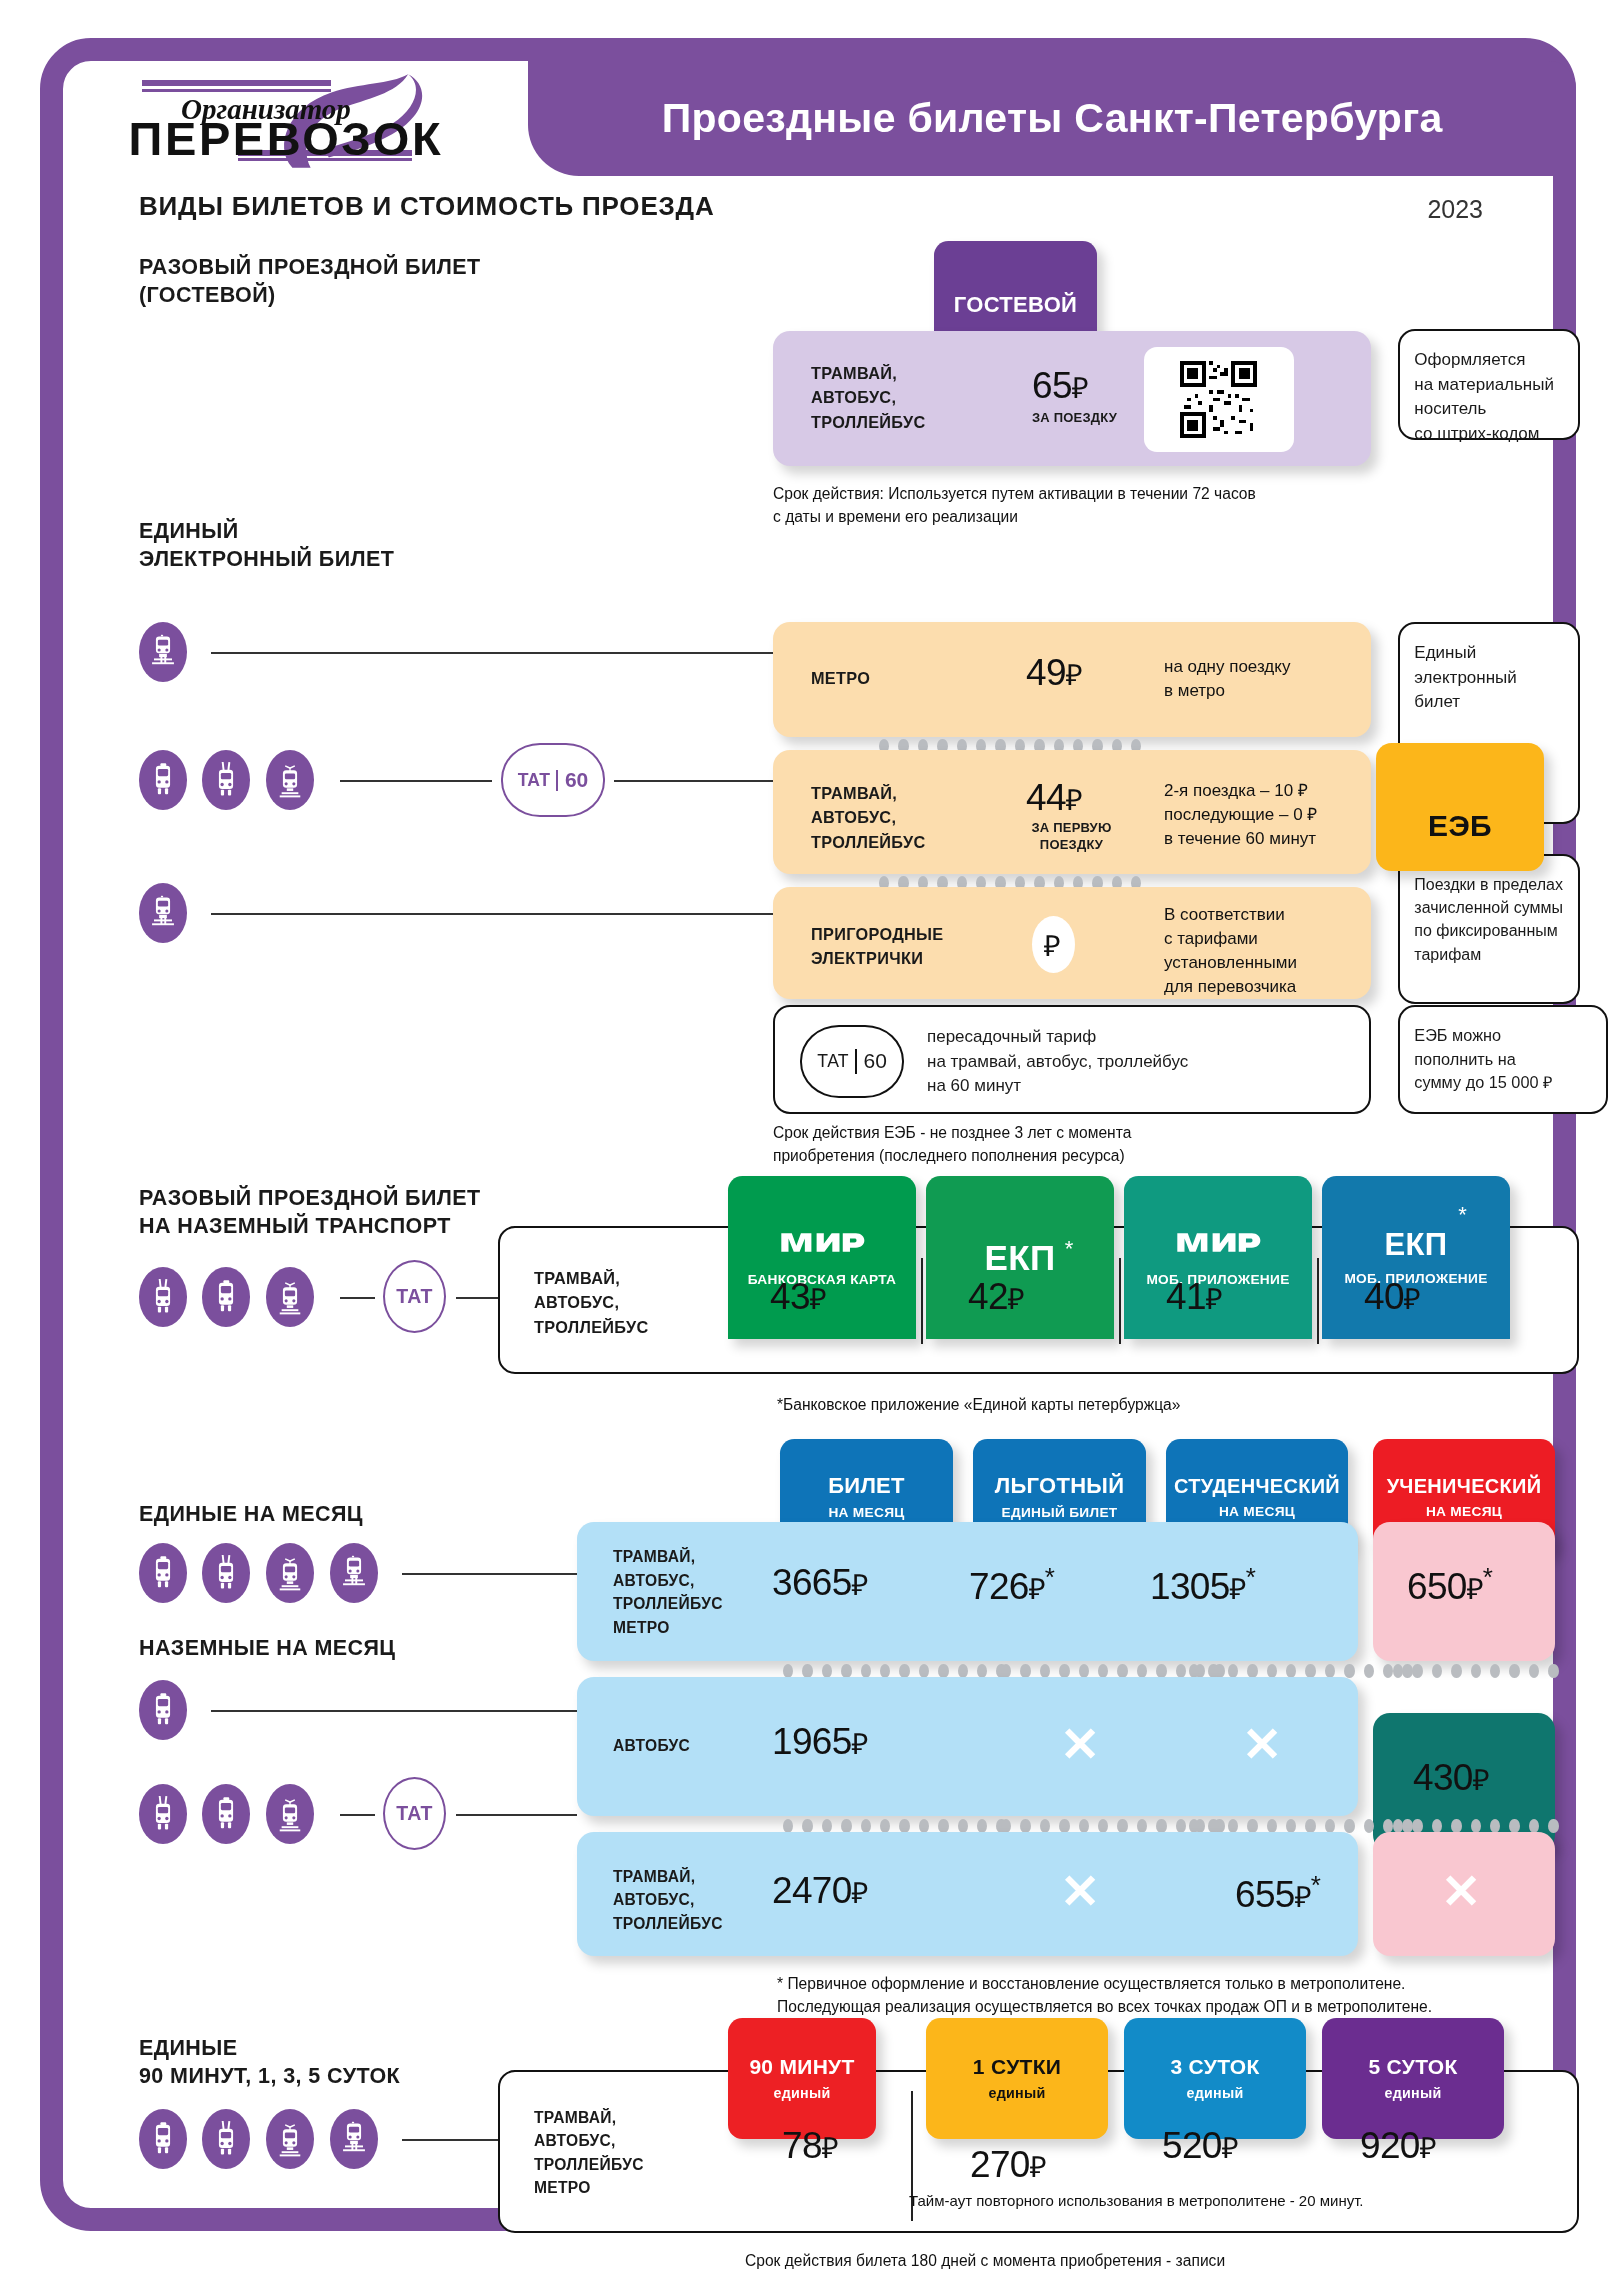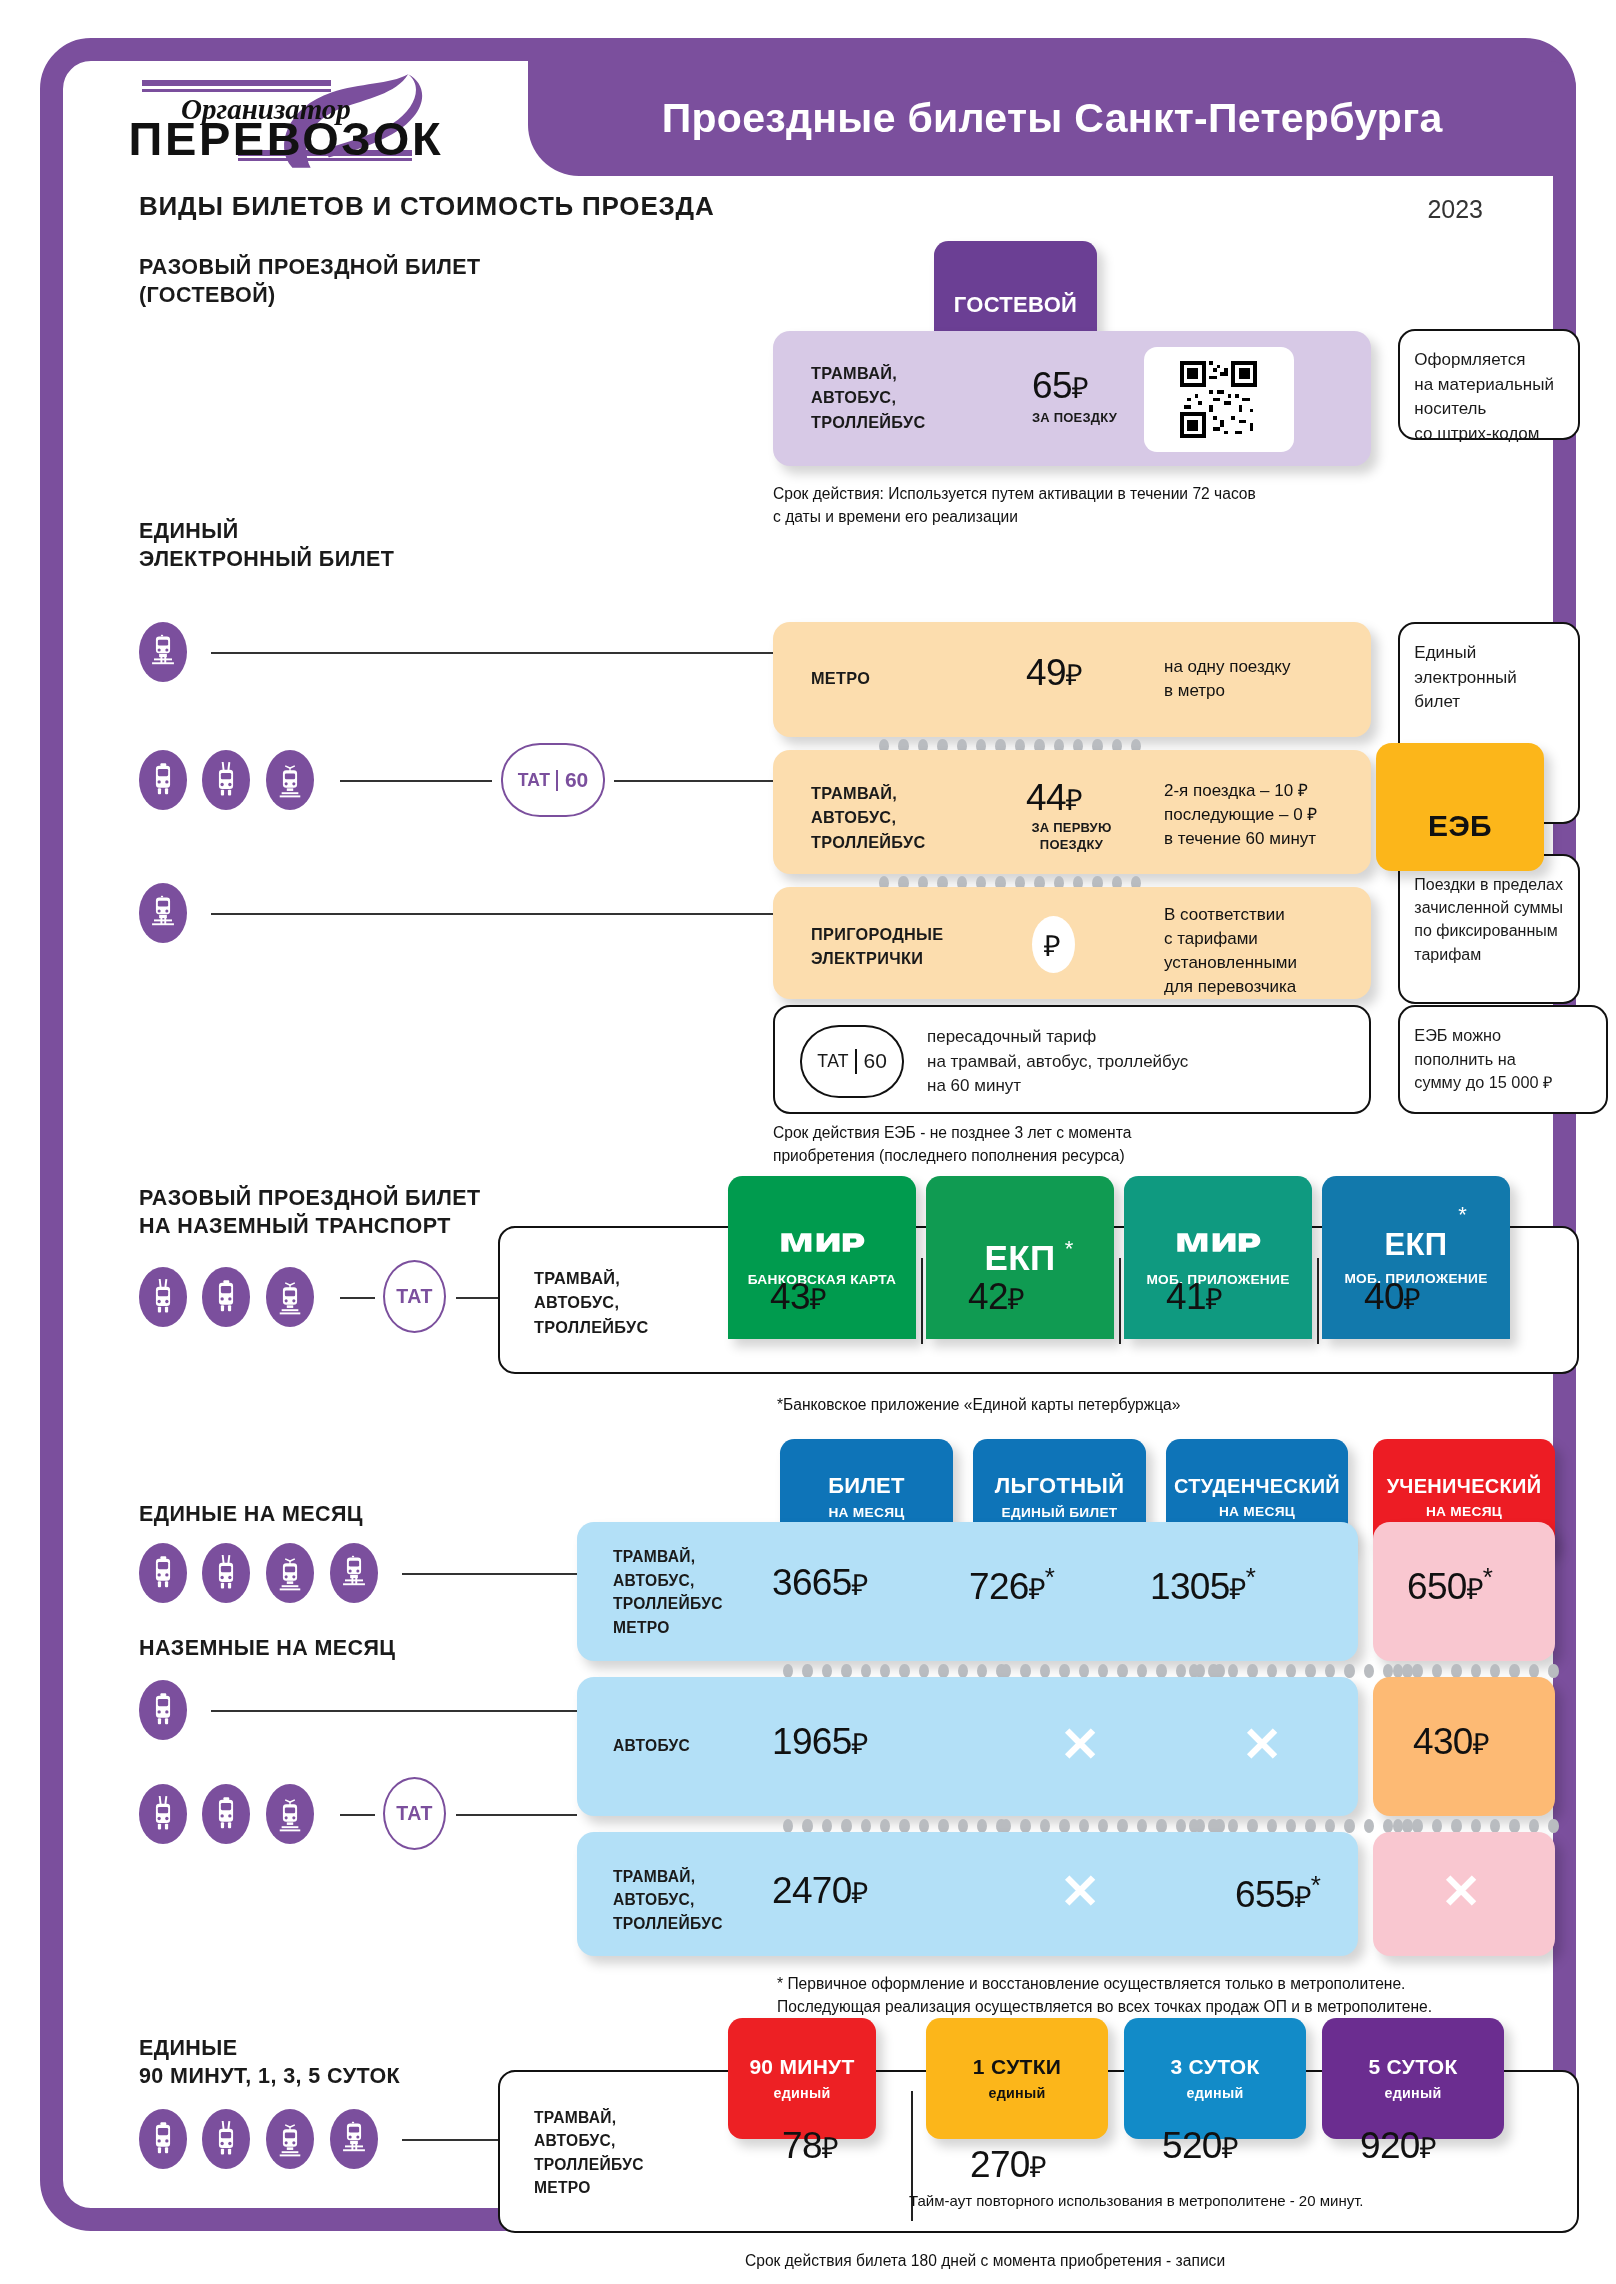--- a/index.html
+++ b/index.html
@@ -708,21 +708,21 @@
     </div>
 
     <div class="card shadow" style="left:514px; top:1616px; width:781px; height:139px; background:#b3e0f7;">
       <div class="rowlabel" style="left:36px; top:57px; font-size:15.6px;">АВТОБУС</div>
       <div class="price" style="left:195px; top:44px;">
         <span>1965</span><span class="rub">₽</span>
       </div>
       <div class="xmark" style="left:483px; top:44px;">✕</div>
       <div class="xmark" style="left:665px; top:44px;">✕</div>
     </div>
-    <div class="card shadow" style="left:1310px; top:1616px; width:182px; height:139px; background:#fdba74;">
+    <div class="card shadow" style="left:1310px; top:1652px; width:182px; height:139px; background:#0f766e;">
       <div class="price" style="left:40px; top:44px;">
         <span>430</span><span class="rub">₽</span>
       </div>
     </div>
 
     <div class="dotrow" style="left:720px; top:1758px;">
       <i></i>
         <i></i>
         <i></i>
         <i></i>

